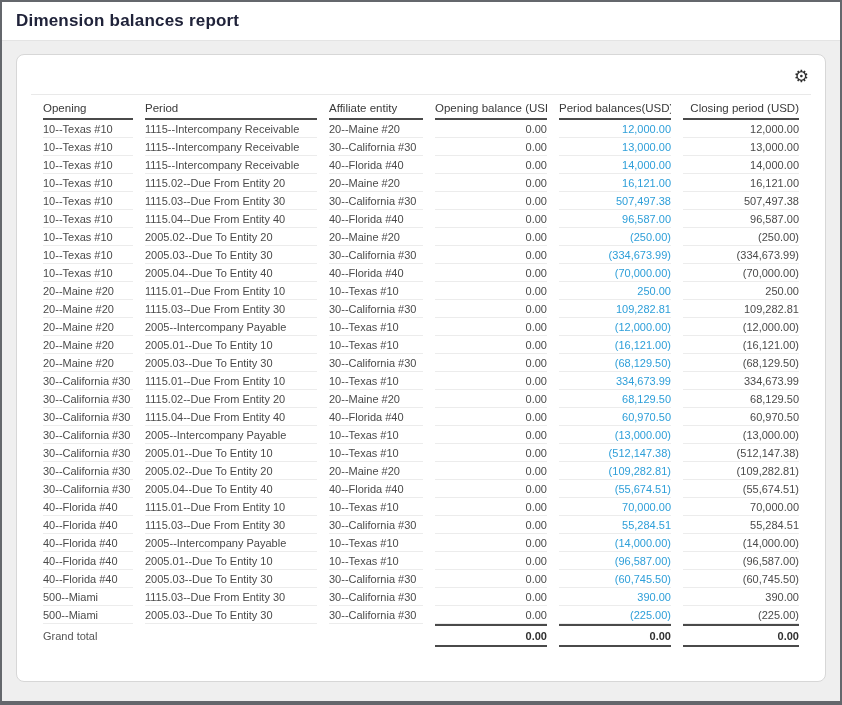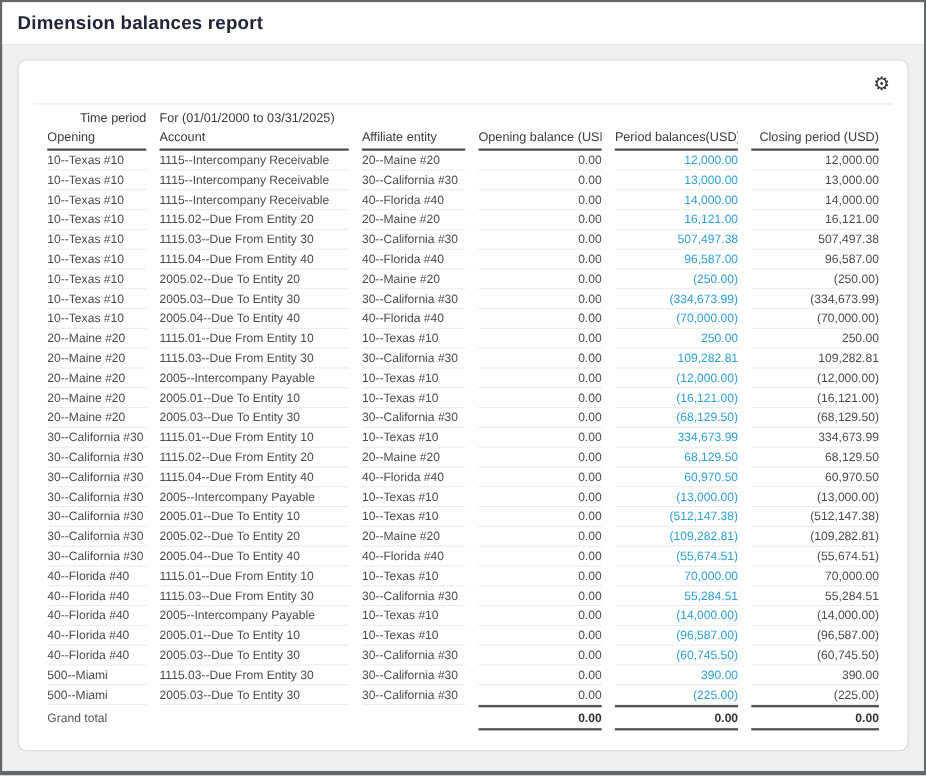--- a/index.html
+++ b/index.html
@@ -119,27 +119,23 @@
       <table class="report">
         <colgroup>
           <col class="c-loc">
             <col class="c-acc">
             <col class="c-aff">
           <col class="c-open">
             <col class="c-per">
             <col class="c-clos">
         </colgroup>
         <thead>
-          <tr class="tp-row">
-            <td class="tp-label">Time period</td>
-            <td colspan="5">For (01/01/2000 to 03/31/2025)</td>
-          </tr>
           <tr>
             <th>Opening</th>
-            <th>Account</th>
+            <th>Period</th>
             <th>Affiliate entity</th>
             <th class="num">Opening balance (USD)</th>
             <th class="num">Period balances(USD)</th>
             <th class="num">Closing period (USD)</th>
           </tr>
         </thead>
         <tbody>
   <tr>
     <td>10--Texas #10</td>
     <td>1115--Intercompany Receivable</td>

